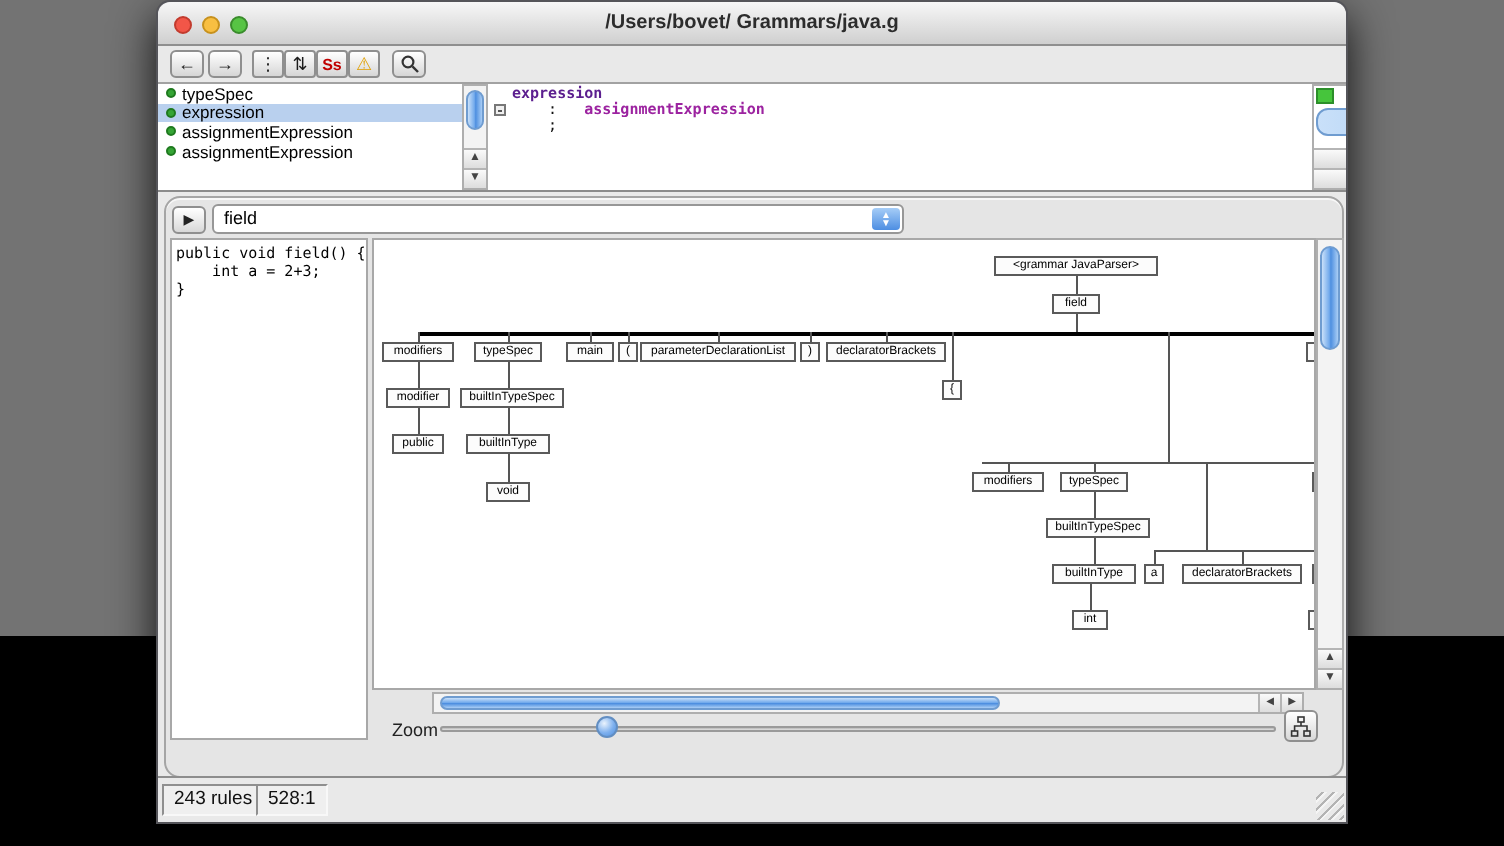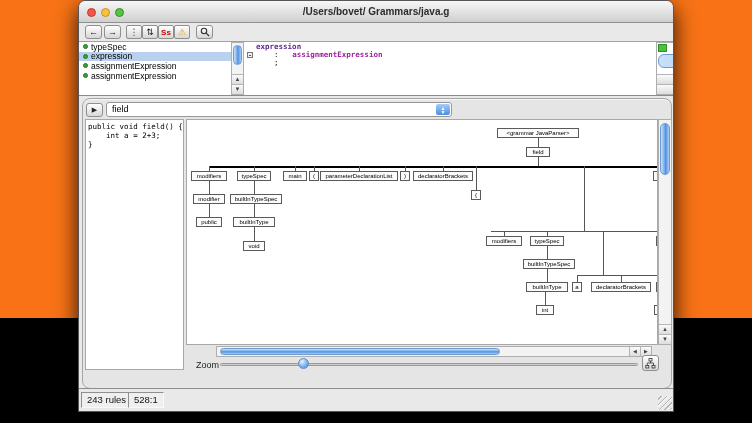--- a/index.html
+++ b/index.html
@@ -1,18 +1,18 @@
 <!DOCTYPE html>
 <html><head>
 <meta charset="utf-8">
 <style>
   * { box-sizing: border-box; margin: 0; padding: 0; }
   html,body { width:752px; height:423px; background:#000; overflow:hidden;
               font-family:"Liberation Sans", sans-serif; }
-  .stage { position:absolute; left:0; top:0; width:752px; height:318px; background:#f97316; }
+  .stage { position:absolute; left:0; top:0; width:752px; height:318px; background:#737373; }
 
   .window { position:absolute; left:78px; top:0; width:596px; height:412px;
             background:#e9e9e9; border:1px solid #55555a; border-radius:7px 7px 0 0;
             box-shadow:0 8px 22px rgba(0,0,0,.85); overflow:hidden; }
 
   
   .titlebar { position:absolute; left:0; top:0; right:0; height:22px;
               background:linear-gradient(#f7f7f7,#cfcfcf); border-bottom:1px solid #8f8f8f;
               border-radius:7px 7px 0 0; }
   .lights { position:absolute; left:8px; top:7px; display:flex; gap:5px; }

